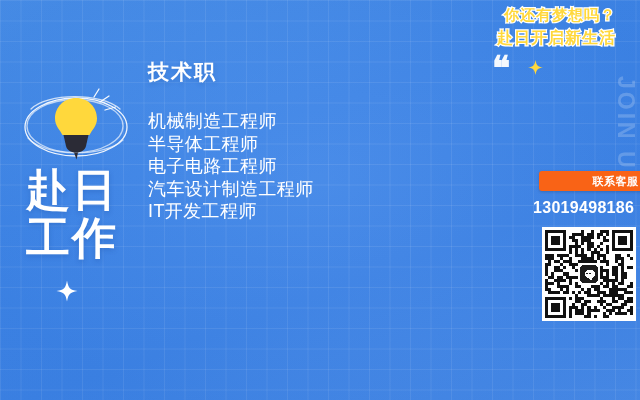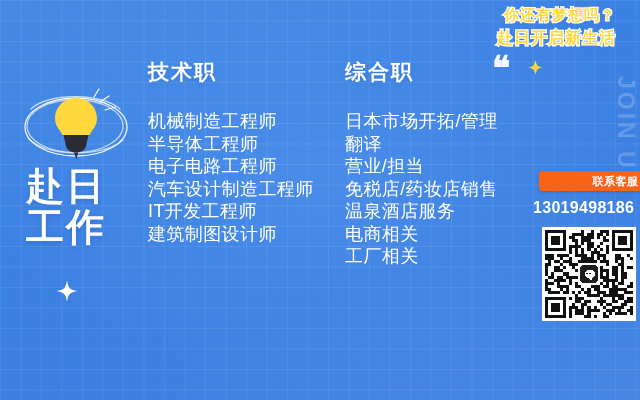--- a/index.html
+++ b/index.html
@@ -97,21 +97,21 @@
     height: 86px;
   }
   #bulb-wrap svg { display: block; width: 100%; height: 100%; }
 
   #brand-title {
     position: absolute;
     left: 26px;
     top: 166px;
     color: #ffffff;
     font-weight: bold;
-    font-size: 38px;
+    font-size: 44px;
     line-height: 1.08;
     letter-spacing: 2px;
     text-shadow: 0 2px 5px rgba(20,70,150,0.28);
   }
   #brand-title div { display: block; }
 
   
   .column {
     position: absolute;
     top: 58px;
@@ -244,36 +244,23 @@
   </div>
 
   <div class="column" id="column-tech">
     <div class="col-heading">技术职</div>
     <ul class="col-list">
       <li>机械制造工程师</li>
       <li>半导体工程师</li>
       <li>电子电路工程师</li>
       <li>汽车设计制造工程师</li>
       <li>IT开发工程师</li>
-      <li>建筑制图设计师</li>
     </ul>
   </div>
 
-  <div class="column" id="column-general">
-    <div class="col-heading">综合职</div>
-    <ul class="col-list">
-      <li>日本市场开拓/管理</li>
-      <li>翻译</li>
-      <li>营业/担当</li>
-      <li>免税店/药妆店销售</li>
-      <li>温泉酒店服务</li>
-      <li>电商相关</li>
-      <li>工厂相关</li>
-    </ul>
-  </div>
 
   <div id="cta-button">
     <span id="cta-label">联系客服</span>
     <svg id="cta-arrow-icon" width="9" height="12" viewBox="0 0 12 16" aria-hidden="true">
       <path d="M4.2 0 h3.6 v8.4 h3.4 L6 15.6 L0.8 8.4 h3.4 Z" fill="#ffffff"></path>
     </svg>
   </div>
 
   <div id="phone-number">13019498186</div>
 

